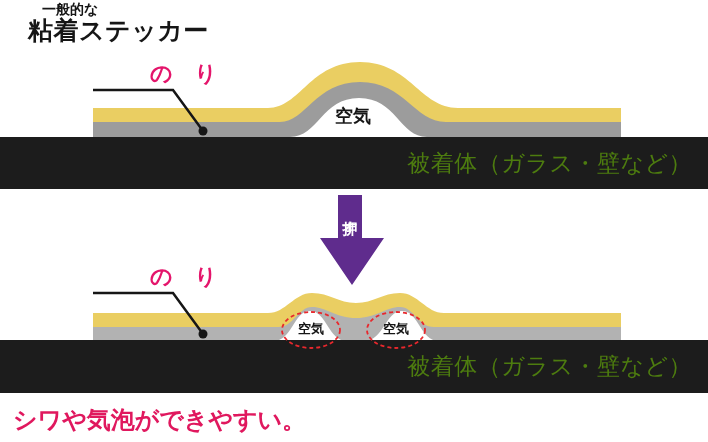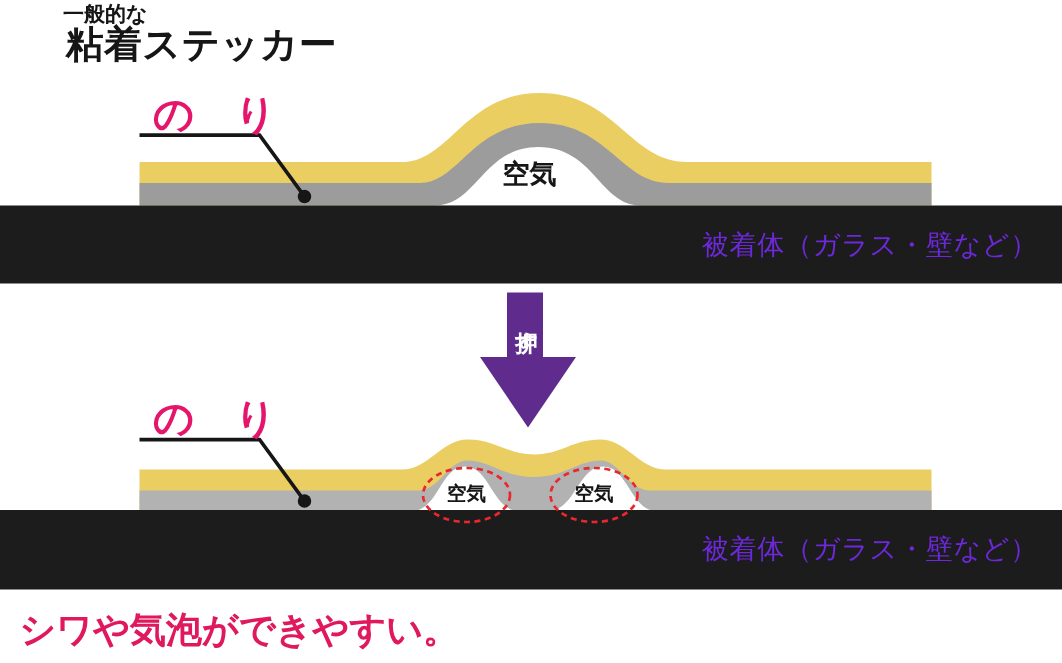--- a/index.html
+++ b/index.html
@@ -5,34 +5,34 @@
   html,body{margin:0;padding:0;background:#fff;}
   .canvas{
     position:relative;width:708px;height:442px;background:#fff;overflow:hidden;
     font-family:Liberation Sans, sans-serif;
     border-radius:15px;
   }
   .bg-svg{position:absolute;left:0;top:0;z-index:1;}
   .txt{position:absolute;z-index:2;white-space:nowrap;}
 
   .hdr-small{left:42px;top:2px;font-size:14px;font-weight:600;color:#161616;line-height:1.1;}
-  .hdr-large{left:44px;top:17px;font-size:25px;font-weight:700;color:#161616;line-height:1.1;letter-spacing:.5px;}
+  .hdr-large{left:28px;top:17px;font-size:25px;font-weight:700;color:#161616;line-height:1.1;letter-spacing:.5px;}
 
-  .nori{font-size:27px;font-weight:700;color:var(--c-pink);line-height:1;}
+  .nori{font-size:22px;font-weight:700;color:var(--c-pink);line-height:1;margin-left:48px;}
   .nori-1{left:102px;top:63px;}
   .nori-2{left:102px;top:266px;}
 
   .air-1{left:313px;top:106px;width:80px;text-align:center;font-size:18px;font-weight:600;color:#161616;line-height:1.2;}
   .air-sm{width:60px;text-align:center;font-size:13px;font-weight:700;color:#161616;line-height:1.2;top:321px;}
   .air-2a{left:281px;}
   .air-2b{left:366px;}
 
   .bar-label{
     right:16px;width:692px;text-align:right;height:52px;line-height:52px;
-    font-size:18px;font-weight:500;color:#6d28d9;letter-spacing:.5px;
+    font-size:23px;font-weight:500;color:#4d7c0f;letter-spacing:.5px;
   }
   .bar-label-1{top:137px;}
   .bar-label-2{top:340px;}
 
   .press{
     left:338px;top:199px;width:24px;height:40px;
     writing-mode:vertical-rl;text-orientation:upright;
     text-align:center;font-size:15px;font-weight:700;color:#ffffff;line-height:24px;letter-spacing:1px;
   }
 

